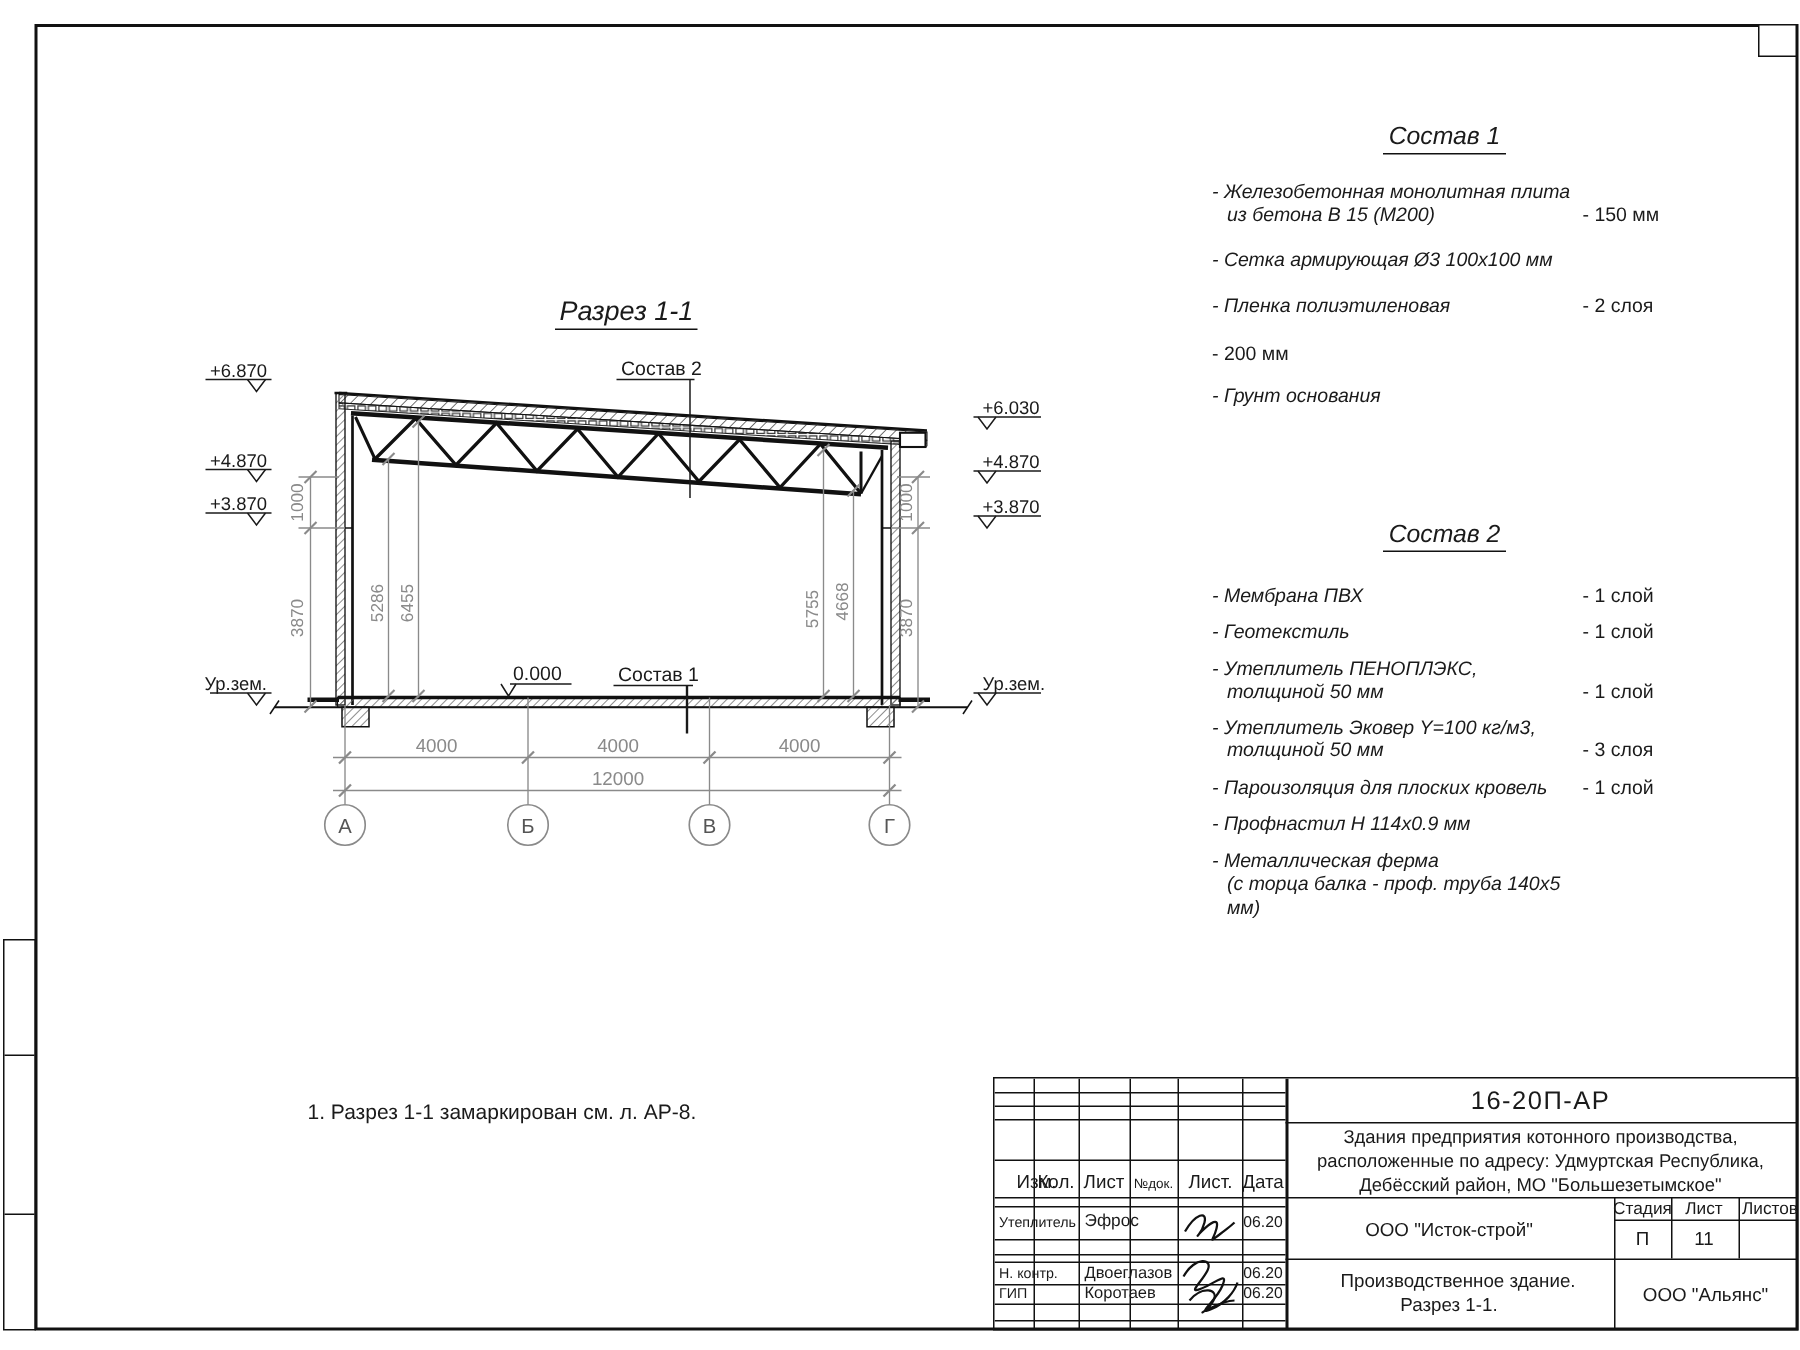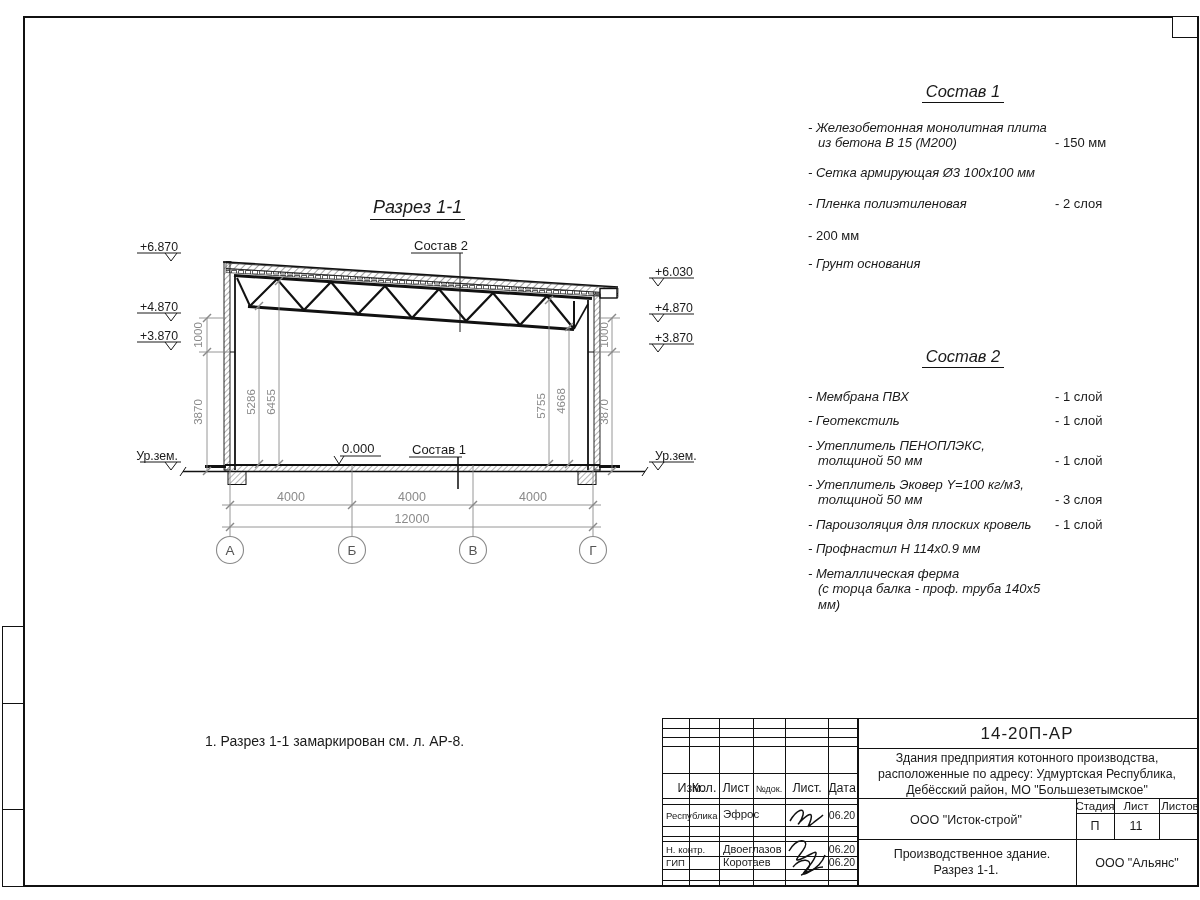--- a/index.html
+++ b/index.html
@@ -332,21 +332,21 @@
     <div class="lv" style="left:165px;top:0;height:167px"></div>
     <div class="lv" style="left:194px;top:0;height:167px;width:1.8px"></div>
 
     <div class="tbt ctr" style="left:28px;top:62px;font-size:12.5px">Изм.</div>
     <div class="tbt ctr" style="left:41px;top:62px;font-size:12.5px">Кол.</div>
     <div class="tbt ctr" style="left:73px;top:62px;font-size:12.5px">Лист</div>
     <div class="tbt ctr" style="left:106px;top:65px;font-size:9px">№док.</div>
     <div class="tbt ctr" style="left:144px;top:62px;font-size:12.5px">Лист.</div>
     <div class="tbt ctr" style="left:179px;top:62px;font-size:12.5px">Дата</div>
 
-    <div class="tbt" style="left:3px;top:91px;font-size:9.5px">Республика</div>
+    <div class="tbt" style="left:3px;top:91px;font-size:9.5px">Утеплитель</div>
     <div class="tbt" style="left:60px;top:89px;font-size:11.5px">Эфрос</div>
     <div class="tbt ctr" style="left:179px;top:90px;font-size:10.5px">06.20</div>
     <div class="tbt" style="left:3px;top:125px;font-size:9.5px">Н. контр.</div>
     <div class="tbt" style="left:60px;top:123.5px;font-size:11px">Двоеглазов</div>
     <div class="tbt ctr" style="left:179px;top:123.5px;font-size:10.5px">06.20</div>
     <div class="tbt" style="left:3px;top:138px;font-size:9.5px">ГИП</div>
     <div class="tbt" style="left:60px;top:137px;font-size:11px">Коротаев</div>
     <div class="tbt ctr" style="left:179px;top:137px;font-size:10.5px">06.20</div>
 
     <svg class="abs" style="left:122px;top:82px" width="43" height="33" viewBox="0 0 43 33">
@@ -358,21 +358,21 @@
     </svg>
 
     <div class="lh" style="left:194px;top:29px;width:341px"></div>
     <div class="lh" style="left:194px;top:79px;width:341px"></div>
     <div class="lh" style="left:413px;top:94px;width:122px"></div>
     <div class="lh" style="left:194px;top:120px;width:341px"></div>
     <div class="lv" style="left:413px;top:79px;height:88px"></div>
     <div class="lv" style="left:451px;top:79px;height:41px"></div>
     <div class="lv" style="left:496px;top:79px;height:41px"></div>
 
-    <div class="tbt ctr" style="left:364px;top:5px;font-size:17px;letter-spacing:1px">14-20П-АР</div>
+    <div class="tbt ctr" style="left:364px;top:5px;font-size:17px;letter-spacing:1px">16-20П-АР</div>
     <div class="tbt ctr" style="left:364px;top:32px;font-size:12.3px">Здания предприятия котонного производства,</div>
     <div class="tbt ctr" style="left:364px;top:48px;font-size:12.3px">расположенные по адресу: Удмуртская Республика,</div>
     <div class="tbt ctr" style="left:364px;top:64px;font-size:12.3px">Дебёсский район, МО "Большезетымское"</div>
     <div class="tbt ctr" style="left:303px;top:94px;font-size:12.5px">ООО "Исток-строй"</div>
     <div class="tbt ctr" style="left:432px;top:81px;font-size:11.5px">Стадия</div>
     <div class="tbt ctr" style="left:473px;top:81px;font-size:11.5px">Лист</div>
     <div class="tbt ctr" style="left:517px;top:81px;font-size:11.5px">Листов</div>
     <div class="tbt ctr" style="left:432px;top:100px;font-size:12.5px">П</div>
     <div class="tbt ctr" style="left:473px;top:100px;font-size:12.5px">11</div>
     <div class="tbt ctr" style="left:309px;top:128px;font-size:12.5px">Производственное здание.</div>

